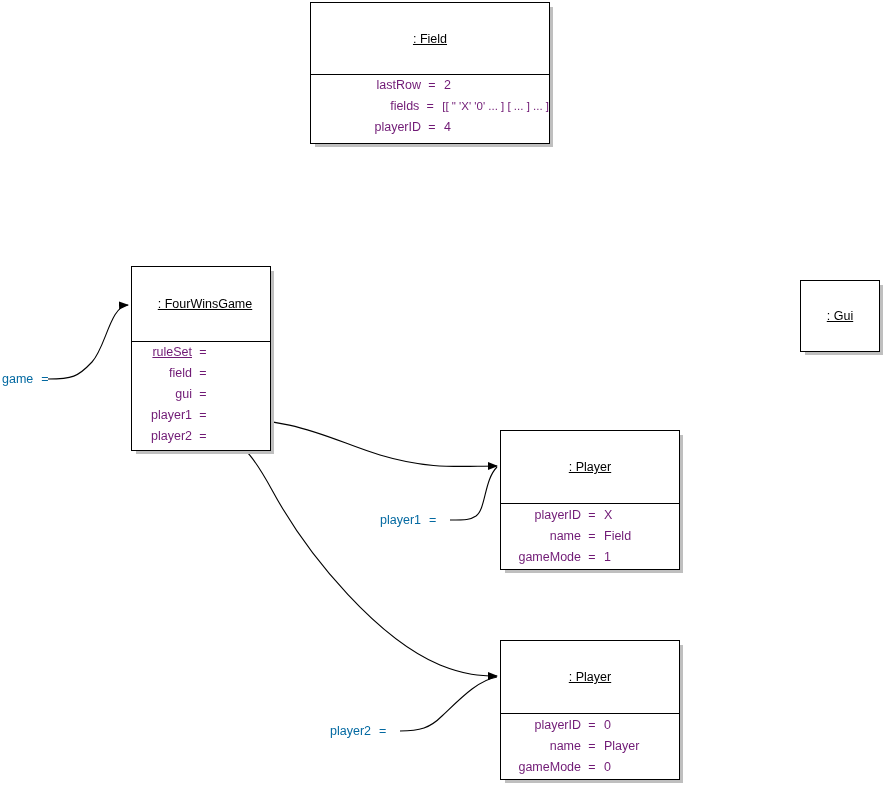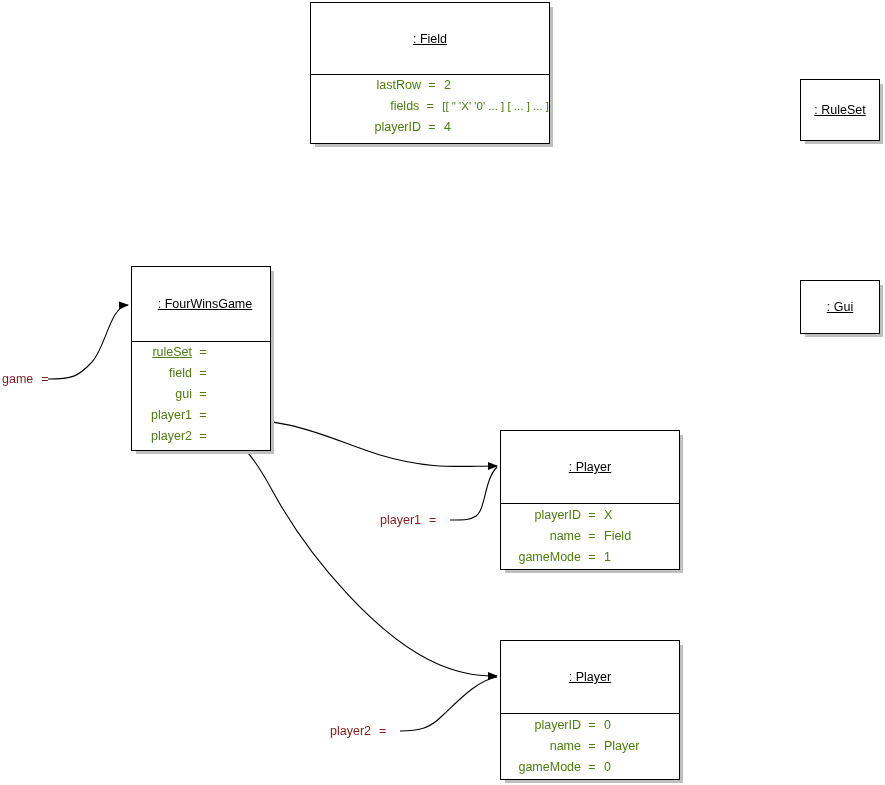--- a/index.html
+++ b/index.html
@@ -52,41 +52,41 @@
     position: absolute;
     left: 0;
     right: 0;
     box-sizing: border-box;
   }
   .attr-row {
     display: flex;
     align-items: baseline;
     height: 21px;
     font-size: 12.5px;
-    color: #4d7c0f;
+    color: #701a75;
     white-space: nowrap;
   }
   .attr-name {
     text-align: right;
     padding-right: 6px;
   }
   .attr-eq {
     width: 10px;
     text-align: center;
   }
   .attr-val {
     padding-left: 7px;
     text-align: left;
   }
 
   
   .link-label {
     position: absolute;
     font-size: 12.5px;
-    color: #7f1d1d;
+    color: #0369a1;
     white-space: nowrap;
     display: flex;
     align-items: baseline;
   }
   .link-label .lbl-eq {
     padding-left: 8px;
   }
 
   
   #links {
@@ -138,27 +138,22 @@
         <span class="attr-val" style="font-size:11.5px;">[[ " 'X' '0' ... ] [ ... ] ... ]</span>
       </div>
       <div class="attr-row">
         <span class="attr-name" style="width:110px;">playerID</span>
         <span class="attr-eq">=</span>
         <span class="attr-val">4</span>
       </div>
     </div>
   </div>
 
-  <div class="obj-box" style="left:800px; top:79px; width:80px; height:62px;">
-    <div class="obj-header" style="position:absolute; left:0; right:0; top:0; bottom:0;">
-      <span class="obj-title">: RuleSet</span>
-    </div>
-  </div>
-
-  <div class="obj-box" style="left:800px; top:280px; width:80px; height:54px;">
+
+  <div class="obj-box" style="left:800px; top:280px; width:80px; height:72px;">
     <div class="obj-header" style="position:absolute; left:0; right:0; top:0; bottom:0;">
       <span class="obj-title">: Gui</span>
     </div>
   </div>
 
   <div class="obj-box" style="left:131px; top:266px; width:140px; height:185px;">
     <div class="obj-header" style="position:absolute; left:8px; right:0; top:0; height:74px;">
       <span class="obj-title">: FourWinsGame</span>
     </div>
     <div class="obj-divider" style="top:74px;"></div>

